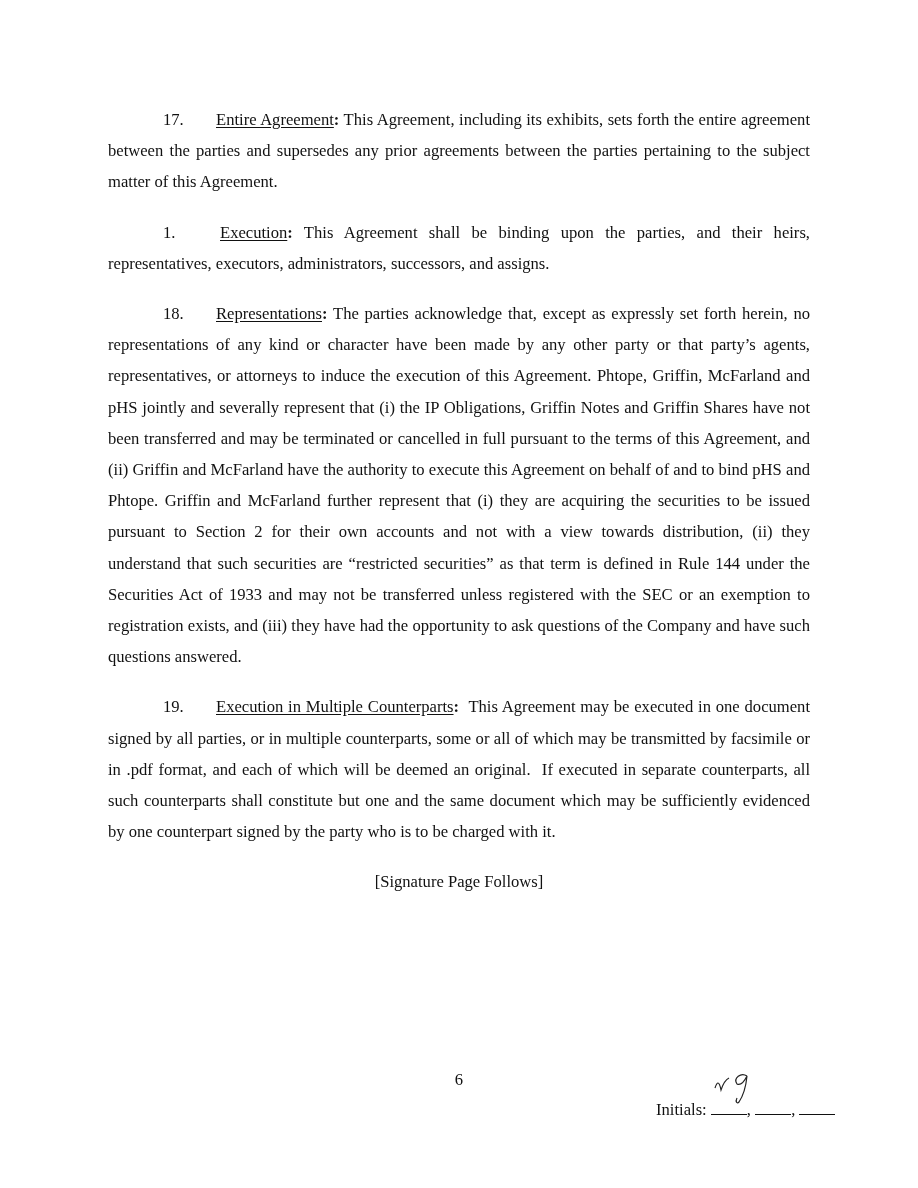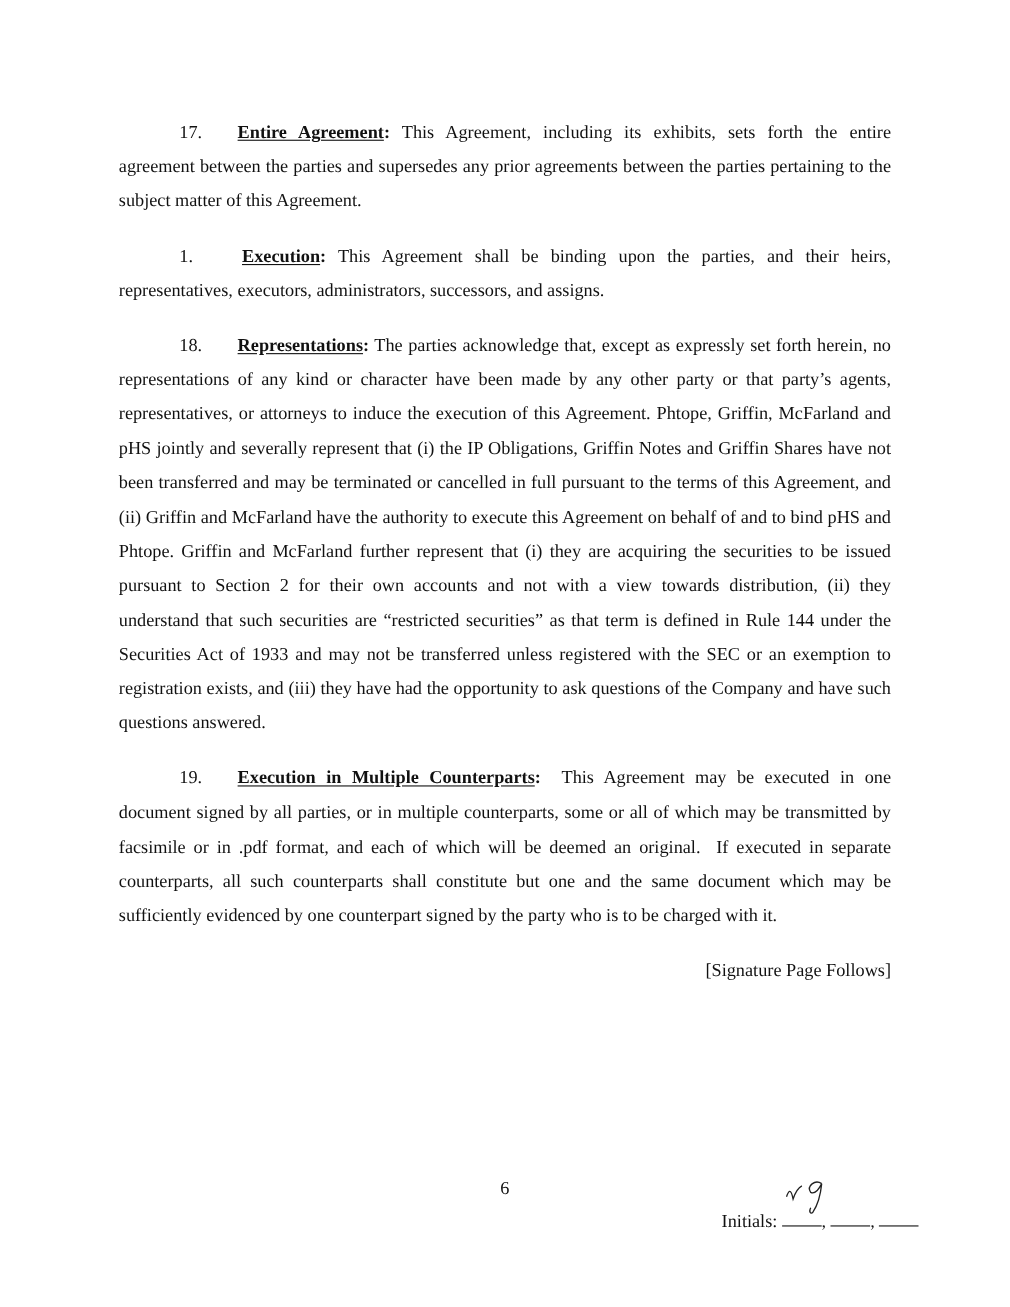--- a/index.html
+++ b/index.html
@@ -3,23 +3,23 @@
 <meta charset="utf-8">
 <style>
   html, body { margin: 0; padding: 0; background: #ffffff; }
   body { width: 918px; height: 1188px; position: relative; overflow: hidden;
          font-family: "Liberation Serif", serif; color: #111; }
   .page { position: absolute; left: 108px; top: 104px; width: 702px;
           font-size: 16.6px; line-height: 31.2px; }
   .para { text-align: justify; margin: 0 0 19px 0; }
   .num { display: inline-block; padding-left: 55px; width: 53px; }
   .num.n17 { width: 57px; }
-  .heading { font-weight: bold; text-decoration: underline; text-underline-offset: 2px; }
+  .heading { font-weight: normal; text-decoration: underline; text-underline-offset: 2px; }
   .colon { font-weight: bold; }
-  .center { text-align: right; margin-top: 2px; font-family: Liberation Serif, serif; }
+  .center { text-align: center; margin-top: 2px; font-family: Liberation Serif, serif; }
   .pagenum { position: absolute; left: 0; width: 918px; top: 1070px; text-align: center; font-size: 16.6px; }
   .initials { position: absolute; left: 656px; top: 1100px; font-size: 16.6px; white-space: nowrap; }
   .blank { display: inline-block; width: 36px; border-bottom: 1px solid #111; height: 14px; vertical-align: baseline; position: relative; }
   .sig { position: absolute; left: 2px; top: -34px; width: 40px; height: 40px; }
 </style>
 </head>
 <body>
 
 <div class="page">
   <p class="para"><span class="num">17.</span><span class="heading">Entire Agreement</span><span class="colon">:</span><span> This Agreement, including its exhibits, sets forth the entire agreement between the parties and supersedes any prior agreements between the parties pertaining to the subject matter of this Agreement.</span></p>

